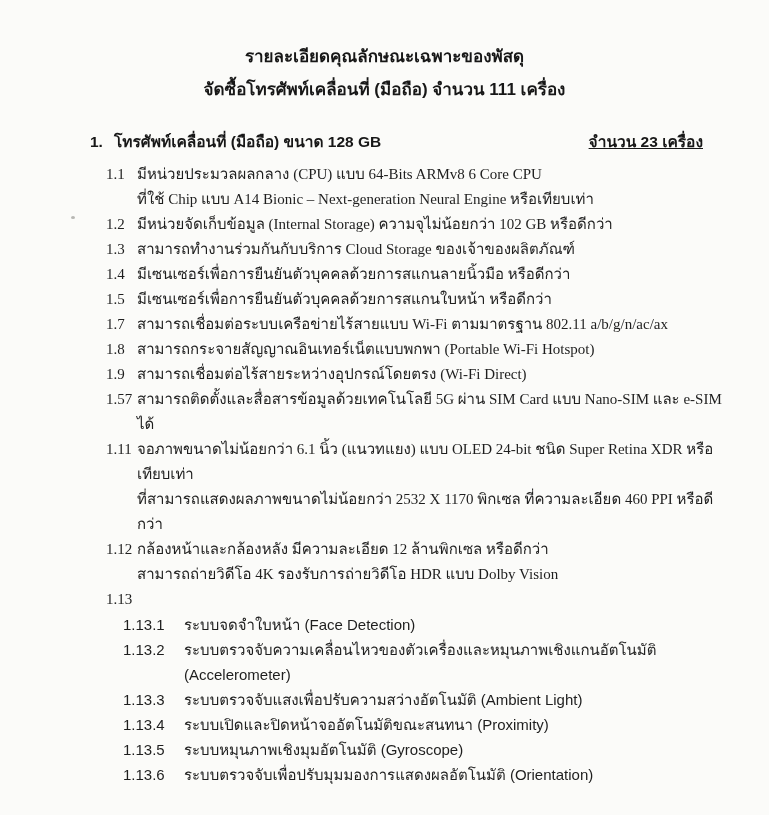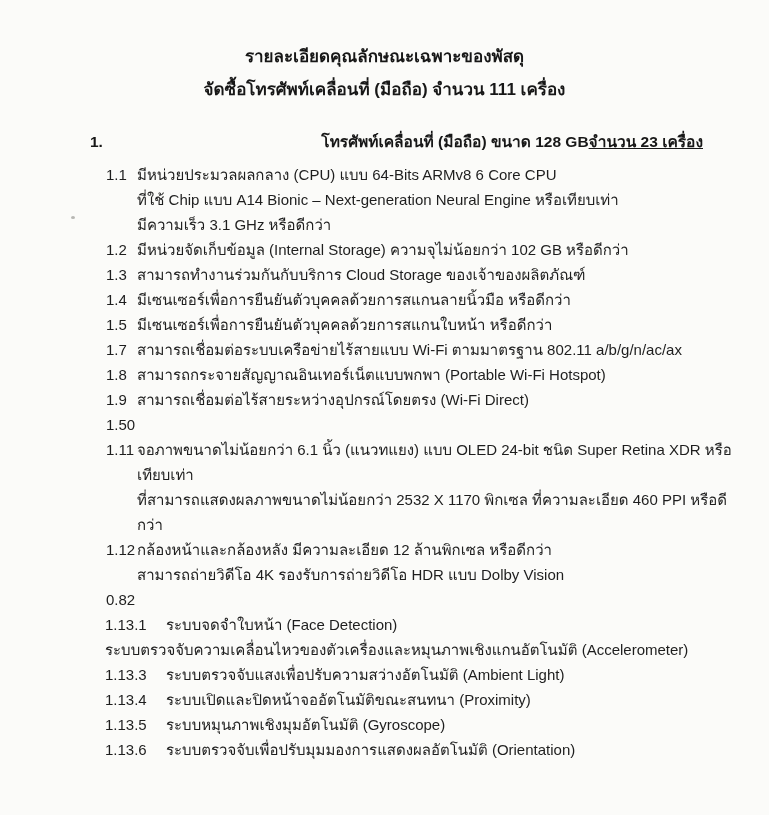--- a/index.html
+++ b/index.html
@@ -38,48 +38,49 @@
     font-size: 15.5px;
     font-weight: bold;
     color: #171717;
   }
   .item-no {
     width: 24px;
     flex-shrink: 0;
   }
   .item-title {
     flex: 1;
-    text-align: right;
   }
   .item-qty {
     white-space: nowrap;
     text-decoration: underline;
   }
   .spec-list {
     margin-top: 8px;
     font-size: 15px;
   }
   .spec-row {
     display: flex;
     line-height: 25px;
     padding-left: 106px;
     padding-right: 30px;
+    font-family: Liberation Serif, serif;
   }
   .spec-no {
     width: 31px;
     flex-shrink: 0;
   }
   .spec-row.cont {
     padding-left: 137px;
   }
   .sub-row {
     display: flex;
     line-height: 25px;
     padding-left: 105px;
     padding-right: 30px;
+    margin-left: 18px;
   }
   .sub-no {
     width: 61px;
     flex-shrink: 0;
   }
   .spec-text {
     flex: 1;
   }
   .artifact-dot {
     position: absolute;
@@ -109,23 +110,20 @@
   </div>
 
   <div class="spec-list" id="spec-list">
       <div class="spec-row">
         <span class="spec-no">1.1</span>
         <span class="spec-text">มีหน่วยประมวลผลกลาง (CPU) แบบ 64-Bits ARMv8 6 Core CPU</span>
       </div>
       <div class="spec-row cont">
         <span class="spec-text">ที่ใช้ Chip แบบ A14 Bionic – Next-generation Neural Engine หรือเทียบเท่า</span>
       </div>
-      <div class="spec-row cont">
-        <span class="spec-text">มีความเร็ว 3.1 GHz หรือดีกว่า</span>
-      </div>
       <div class="spec-row">
         <span class="spec-no">1.2</span>
         <span class="spec-text">มีหน่วยจัดเก็บข้อมูล (Internal Storage) ความจุไม่น้อยกว่า 102 GB หรือดีกว่า</span>
       </div>
       <div class="spec-row">
         <span class="spec-no">1.3</span>
         <span class="spec-text">สามารถทำงานร่วมกันกับบริการ Cloud Storage ของเจ้าของผลิตภัณฑ์</span>
       </div>
       <div class="spec-row">
         <span class="spec-no">1.4</span>
@@ -141,44 +139,46 @@
       </div>
       <div class="spec-row">
         <span class="spec-no">1.8</span>
         <span class="spec-text">สามารถกระจายสัญญาณอินเทอร์เน็ตแบบพกพา (Portable Wi-Fi Hotspot)</span>
       </div>
       <div class="spec-row">
         <span class="spec-no">1.9</span>
         <span class="spec-text">สามารถเชื่อมต่อไร้สายระหว่างอุปกรณ์โดยตรง (Wi-Fi Direct)</span>
       </div>
       <div class="spec-row">
-        <span class="spec-no">1.50</span>
+        <span class="spec-no">1.57</span>
+        <span class="spec-text">สามารถติดตั้งและสื่อสารข้อมูลด้วยเทคโนโลยี 5G ผ่าน SIM Card แบบ Nano-SIM และ e-SIM ได้</span>
       </div>
       <div class="spec-row">
         <span class="spec-no">1.11</span>
         <span class="spec-text">จอภาพขนาดไม่น้อยกว่า 6.1 นิ้ว (แนวทแยง) แบบ OLED 24-bit ชนิด Super Retina XDR หรือเทียบเท่า</span>
       </div>
       <div class="spec-row cont">
         <span class="spec-text">ที่สามารถแสดงผลภาพขนาดไม่น้อยกว่า 2532 X 1170 พิกเซล ที่ความละเอียด 460 PPI หรือดีกว่า</span>
       </div>
       <div class="spec-row">
         <span class="spec-no">1.12</span>
         <span class="spec-text">กล้องหน้าและกล้องหลัง มีความละเอียด 12 ล้านพิกเซล หรือดีกว่า</span>
       </div>
       <div class="spec-row cont">
         <span class="spec-text">สามารถถ่ายวิดีโอ 4K รองรับการถ่ายวิดีโอ HDR แบบ Dolby Vision</span>
       </div>
       <div class="spec-row">
-        <span class="spec-no">0.82</span>
+        <span class="spec-no">1.13</span>
       </div>
       <div class="sub-row">
         <span class="sub-no">1.13.1</span>
         <span class="spec-text">ระบบจดจำใบหน้า (Face Detection)</span>
       </div>
       <div class="sub-row">
+        <span class="sub-no">1.13.2</span>
         <span class="spec-text">ระบบตรวจจับความเคลื่อนไหวของตัวเครื่องและหมุนภาพเชิงแกนอัตโนมัติ (Accelerometer)</span>
       </div>
       <div class="sub-row">
         <span class="sub-no">1.13.3</span>
         <span class="spec-text">ระบบตรวจจับแสงเพื่อปรับความสว่างอัตโนมัติ (Ambient Light)</span>
       </div>
       <div class="sub-row">
         <span class="sub-no">1.13.4</span>
         <span class="spec-text">ระบบเปิดและปิดหน้าจออัตโนมัติขณะสนทนา (Proximity)</span>
       </div>

